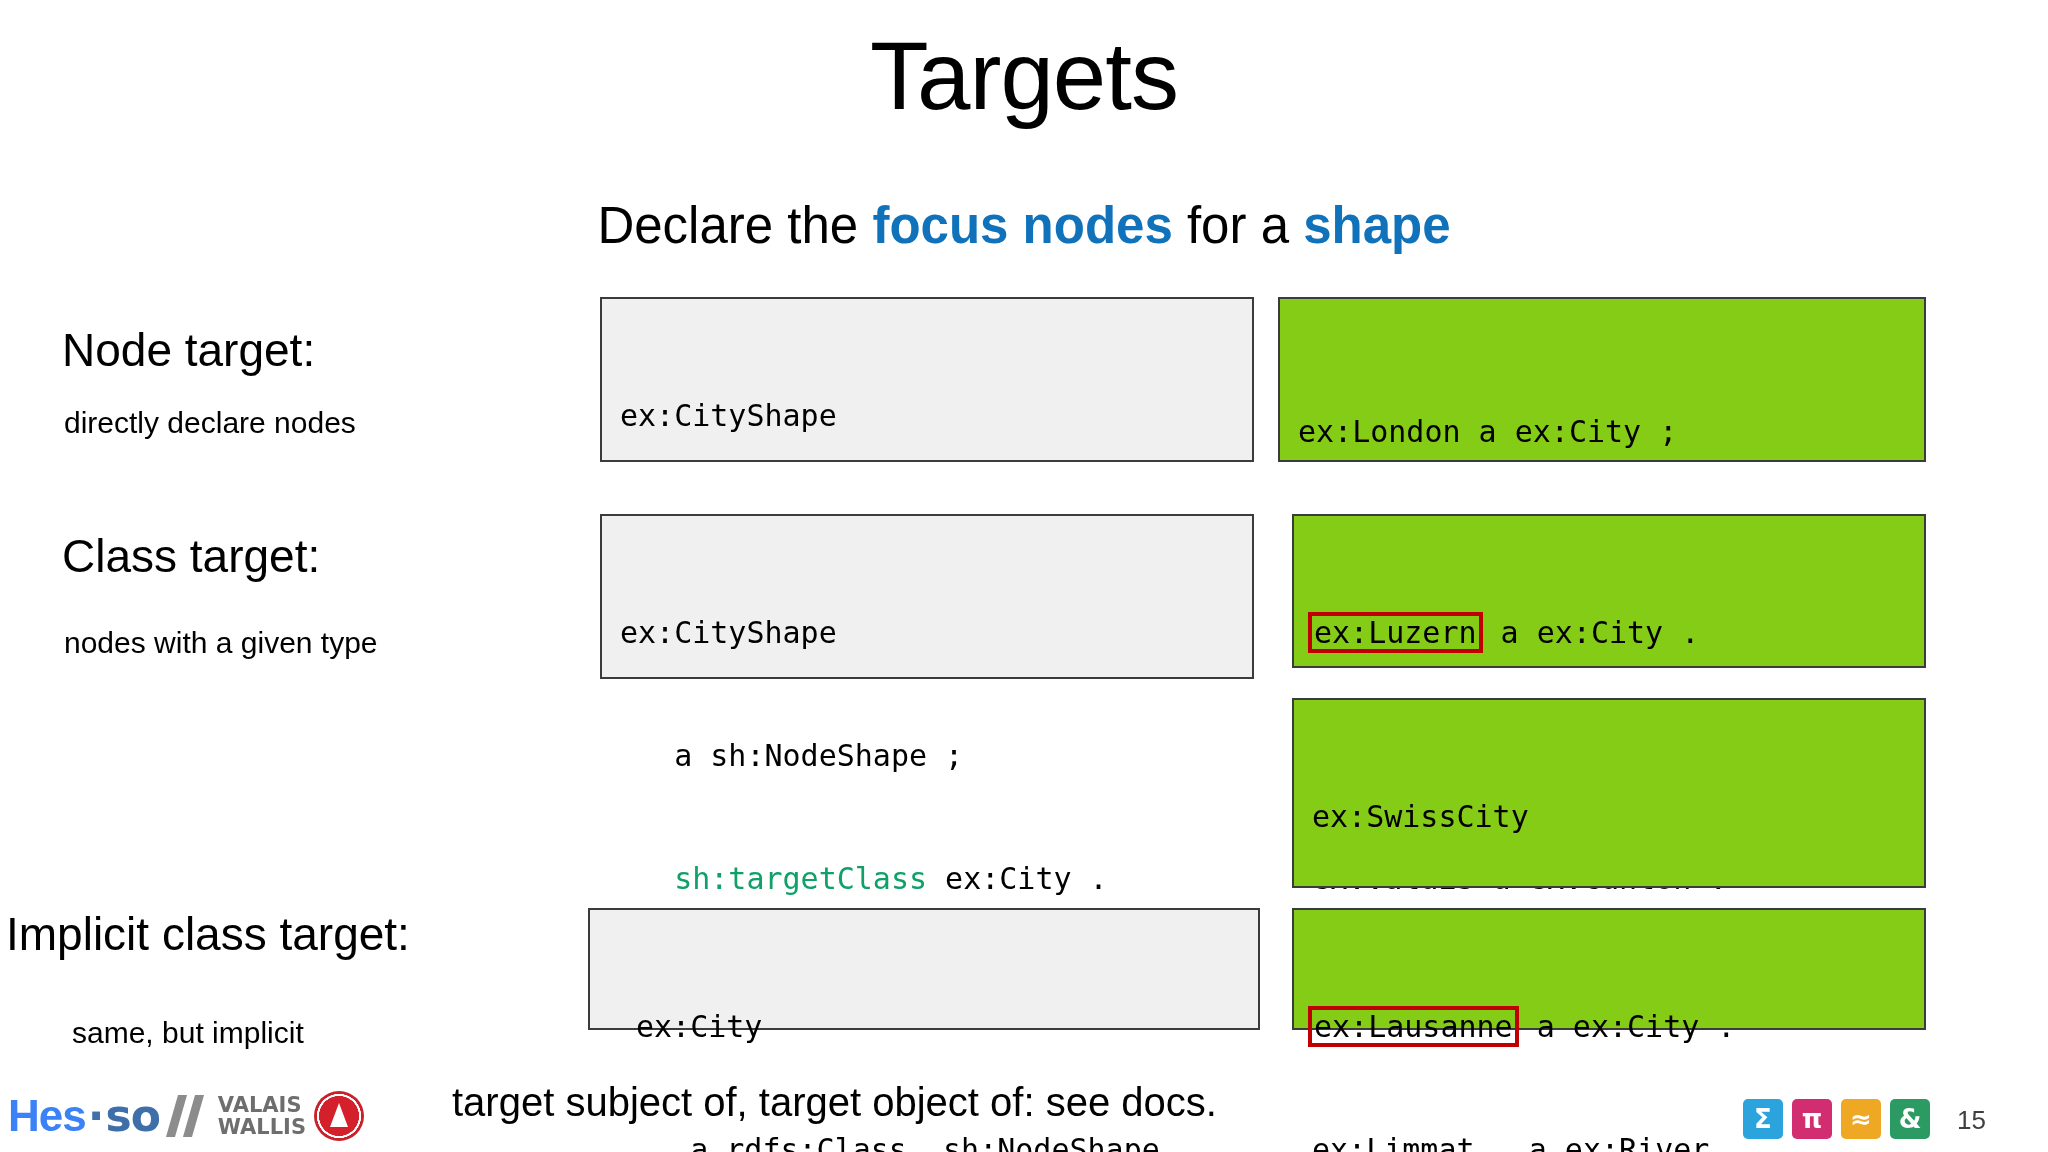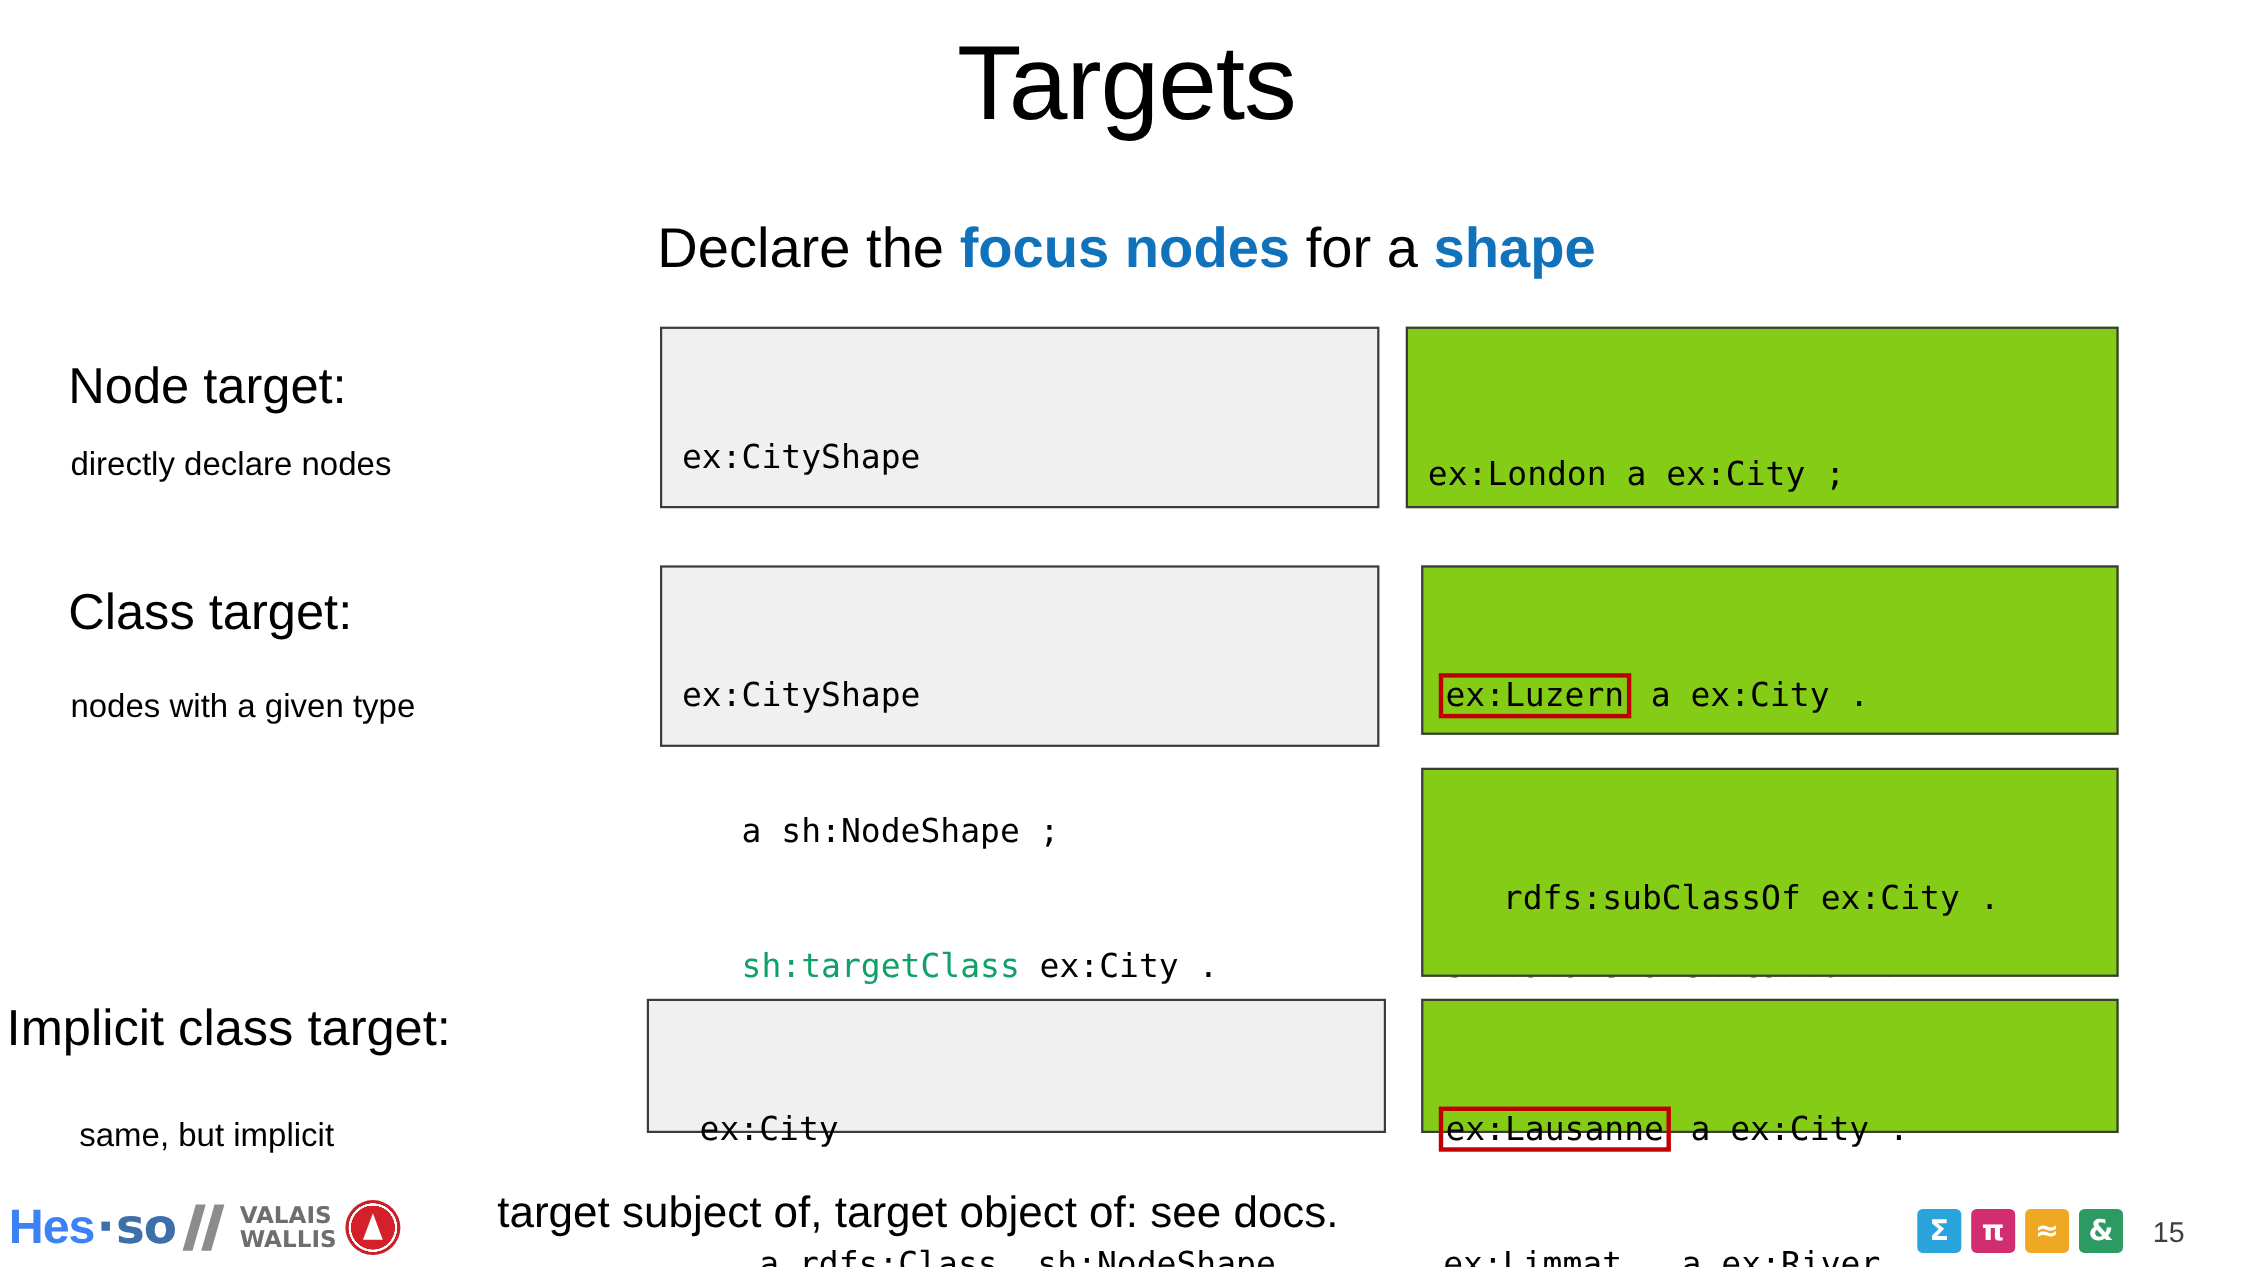--- a/index.html
+++ b/index.html
@@ -249,20 +249,21 @@
   <div class="line"><span class="kw">   sh:targetClass</span><span> ex:City .</span></div>
 </div>
 
 <div class="codebox green" style="left:1292px; top:514px; width:634px; height:154px;">
   <div class="line"><span class="redbox">ex:Luzern</span><span> a ex:City .</span></div>
   <div class="line"><span class="redbox">ex:Olten</span><span>  a ex:City .</span></div>
   <div class="line">ex:Valais a ex:Canton .</div>
 </div>
 
 <div class="codebox green" style="left:1292px; top:698px; width:634px; height:190px;">
+  <div class="line">ex:SwissCity</div>
   <div class="line">   rdfs:subClassOf ex:City .</div>
   
 </div>
 
 <div class="row-label big-left" style="top:908px;">Implicit class target:</div>
 <div class="row-sub" style="top:1015px; left:72px;">same, but implicit</div>
 
 <div class="codebox grey" style="left:588px; top:908px; width:672px; height:122px;padding-left:46px;">
   <div class="line">ex:City</div>
   <div class="line">   a rdfs:Class, sh:NodeShape .</div>

